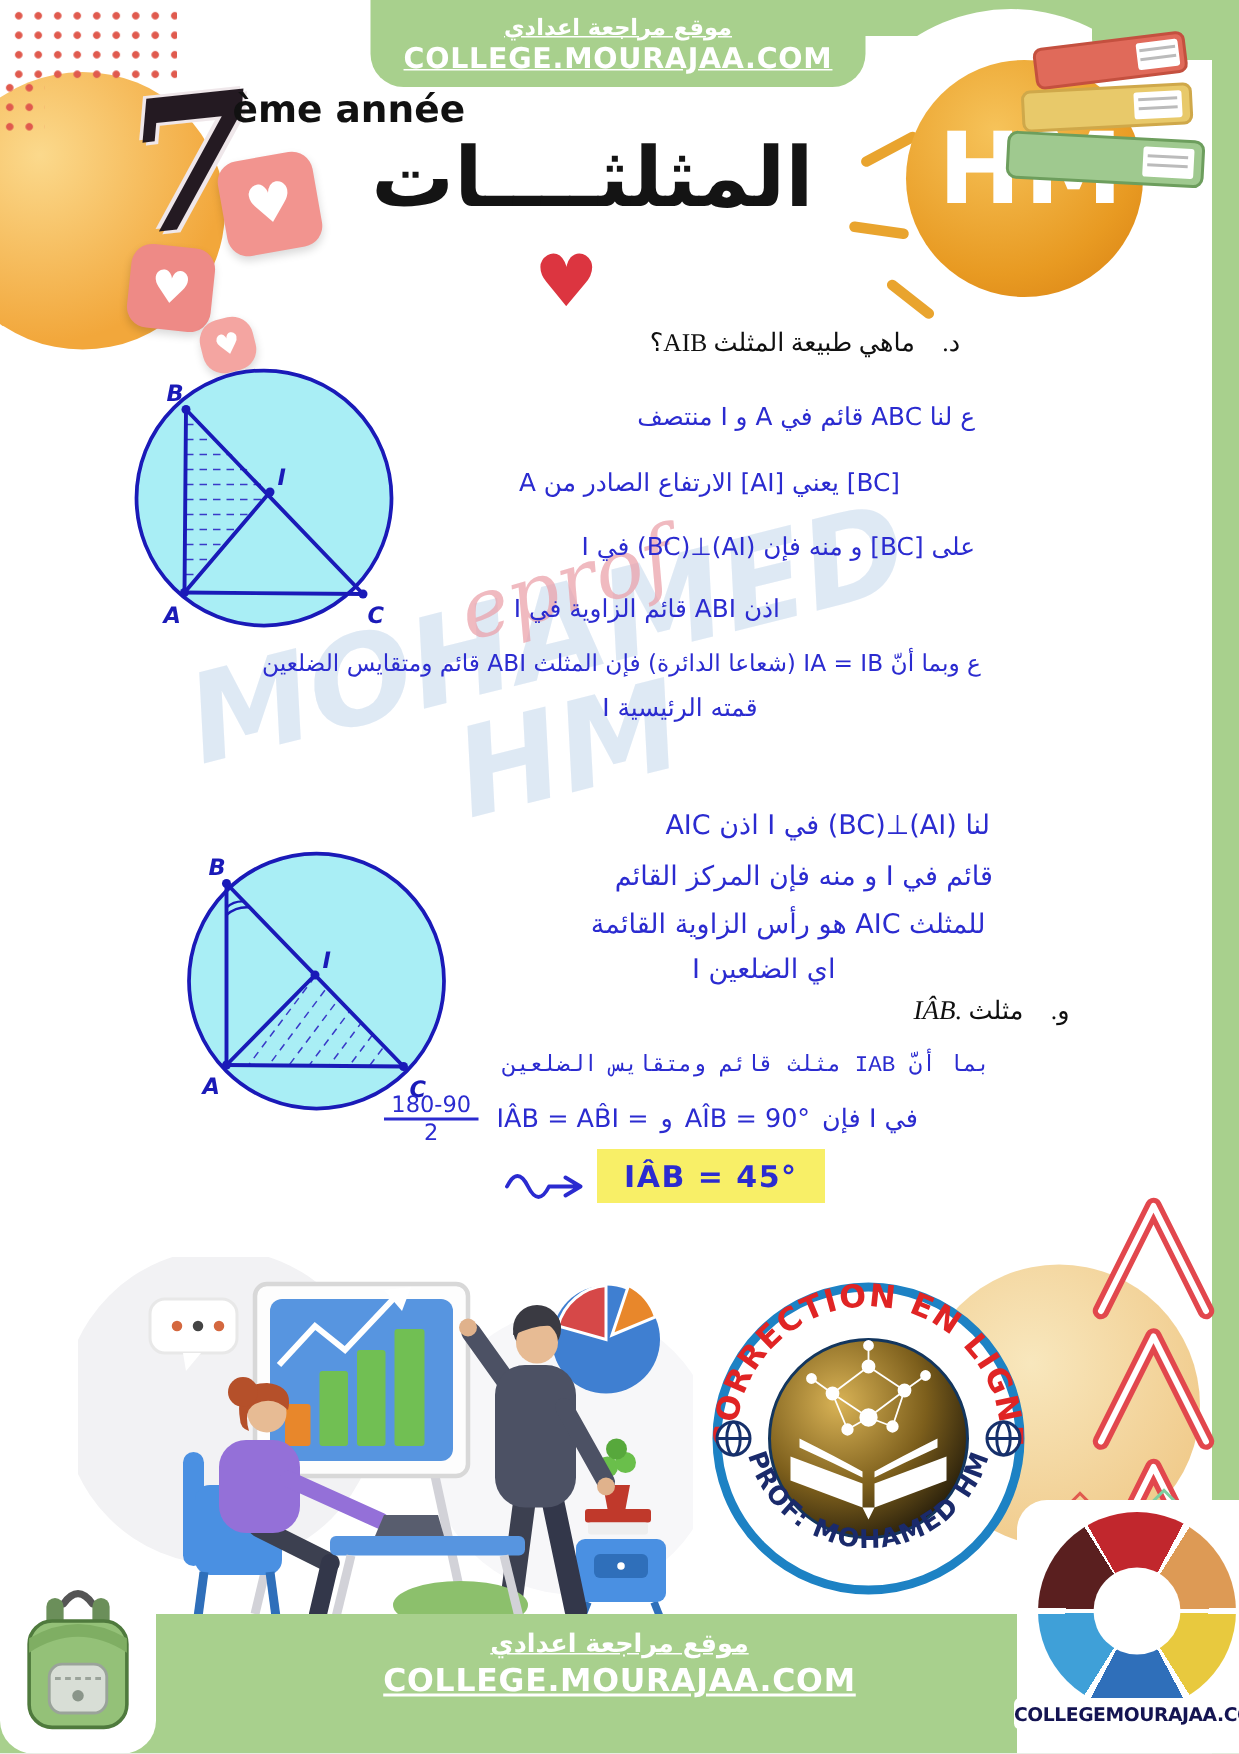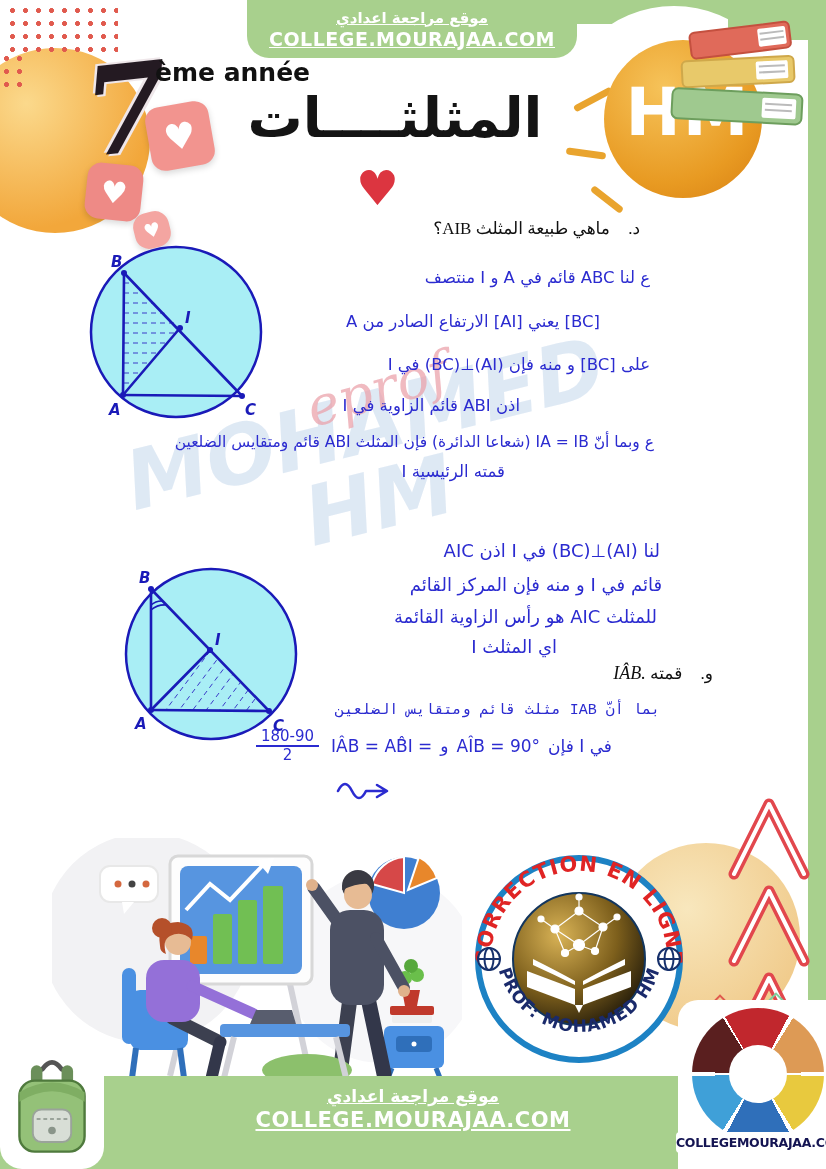--- a/index.html
+++ b/index.html
@@ -189,21 +189,21 @@
       <text x="24" y="24">B</text>
       <text x="22" y="172">A</text>
       <text x="158" y="172">C</text>
       <text x="98" y="80">I</text>
     </g>
   </svg>
 
   <div class="abs hand" style="right:164px;top:574px;font-size:18px;">قائم في I و منه فإن المركز القائم</div>
   <div class="abs hand" style="right:166px;top:540px;font-size:18px;">لنا (AI)⊥(BC) في I اذن AIC</div>
   <div class="abs hand" style="right:169px;top:606px;font-size:18px;">للمثلث AIC هو رأس الزاوية القائمة</div>
-  <div class="abs hand" style="right:269px;top:636px;font-size:18px;">اي المثلث I</div>
+  <div class="abs hand" style="right:269px;top:636px;font-size:18px;">اي الضلعين I</div>
 
   <svg class="abs" style="left:121px;top:565px;z-index:3;" width="180" height="178" viewBox="0 0 180 178">
     <defs>
         <clipPath id="tri2">
           <polygon points="30,145 89,85 148,146"></polygon>
         </clipPath>
       </defs>
     <circle cx="90" cy="89" r="85" fill="#a9eef5" stroke="#1a1ab8" stroke-width="2.5"></circle>
     <g clip-path="url(#tri2)" stroke="#3a3ac8" stroke-width="1" stroke-dasharray="5,4">
       <line x1="20" y1="160" x2="80" y2="80"></line>
@@ -232,37 +232,38 @@
     <g fill="#1a1ab8" font-size="15" font-weight="bold" font-style="italic">
       <text x="18" y="18">B</text>
       <text x="14" y="164">A</text>
       <text x="152" y="166">C</text>
       <text x="94" y="80">I</text>
     </g>
   </svg>
 
   <div class="abs qline" style="right:113px;top:663px;">
     <span class="qlabel">و.</span>
-    <span>قمته</span>
+    <span>مثلث</span>
     <span class="mathit" style="font-size:18px;">IÂB.</span>
   </div>
   <div class="abs hand" style="right:166px;top:700px;font-size:15px;font-family:Liberation Mono, monospace;">بما أنّ IAB مثلث قائم ومتقايس الضلعين</div>
   <div class="abs hand" style="right:214px;top:728px;font-size:17px;display:flex;align-items:center;gap:8px;">
     <span>في I فإن</span>
     <span dir="ltr">AÎB = 90°</span>
     <span>و</span>
     <span dir="ltr">IÂB = AB̂I =</span>
     <span class="frac">
       <span class="num">180-90</span>
       <span>2</span>
     </span>
   </div>
   <svg class="abs" style="left:336px;top:776px;z-index:3;" width="60" height="26" viewBox="0 0 60 26">
     <path d="M2 15 q7 -14 14 0 q7 14 14 0 L48 15 M41 9 L51 15 L41 21" fill="none" stroke="#2b2bd0" stroke-width="2.6" stroke-linecap="round" stroke-linejoin="round"></path>
   </svg>
+  <div class="abs result-box" style="left:398px;top:766px;">IÂB = 45°</div>
 
   <div class="abs yellow-circle"></div>
   <svg class="abs" style="left:726px;top:788px;z-index:2;" width="86" height="272" viewBox="0 0 86 272">
     <g fill="none" stroke-linecap="round" stroke-linejoin="round">
       <polyline points="8,86 43,16 78,86" stroke="#e2474d" stroke-width="11"></polyline>
       <polyline points="8,86 43,16 78,86" stroke="#fff" stroke-width="4"></polyline>
       <polyline points="8,173 43,103 78,173" stroke="#e2474d" stroke-width="11"></polyline>
       <polyline points="8,173 43,103 78,173" stroke="#fff" stroke-width="4"></polyline>
       <polyline points="8,260 43,190 78,260" stroke="#e2474d" stroke-width="11"></polyline>
       <polyline points="8,260 43,190 78,260" stroke="#fff" stroke-width="4"></polyline>

